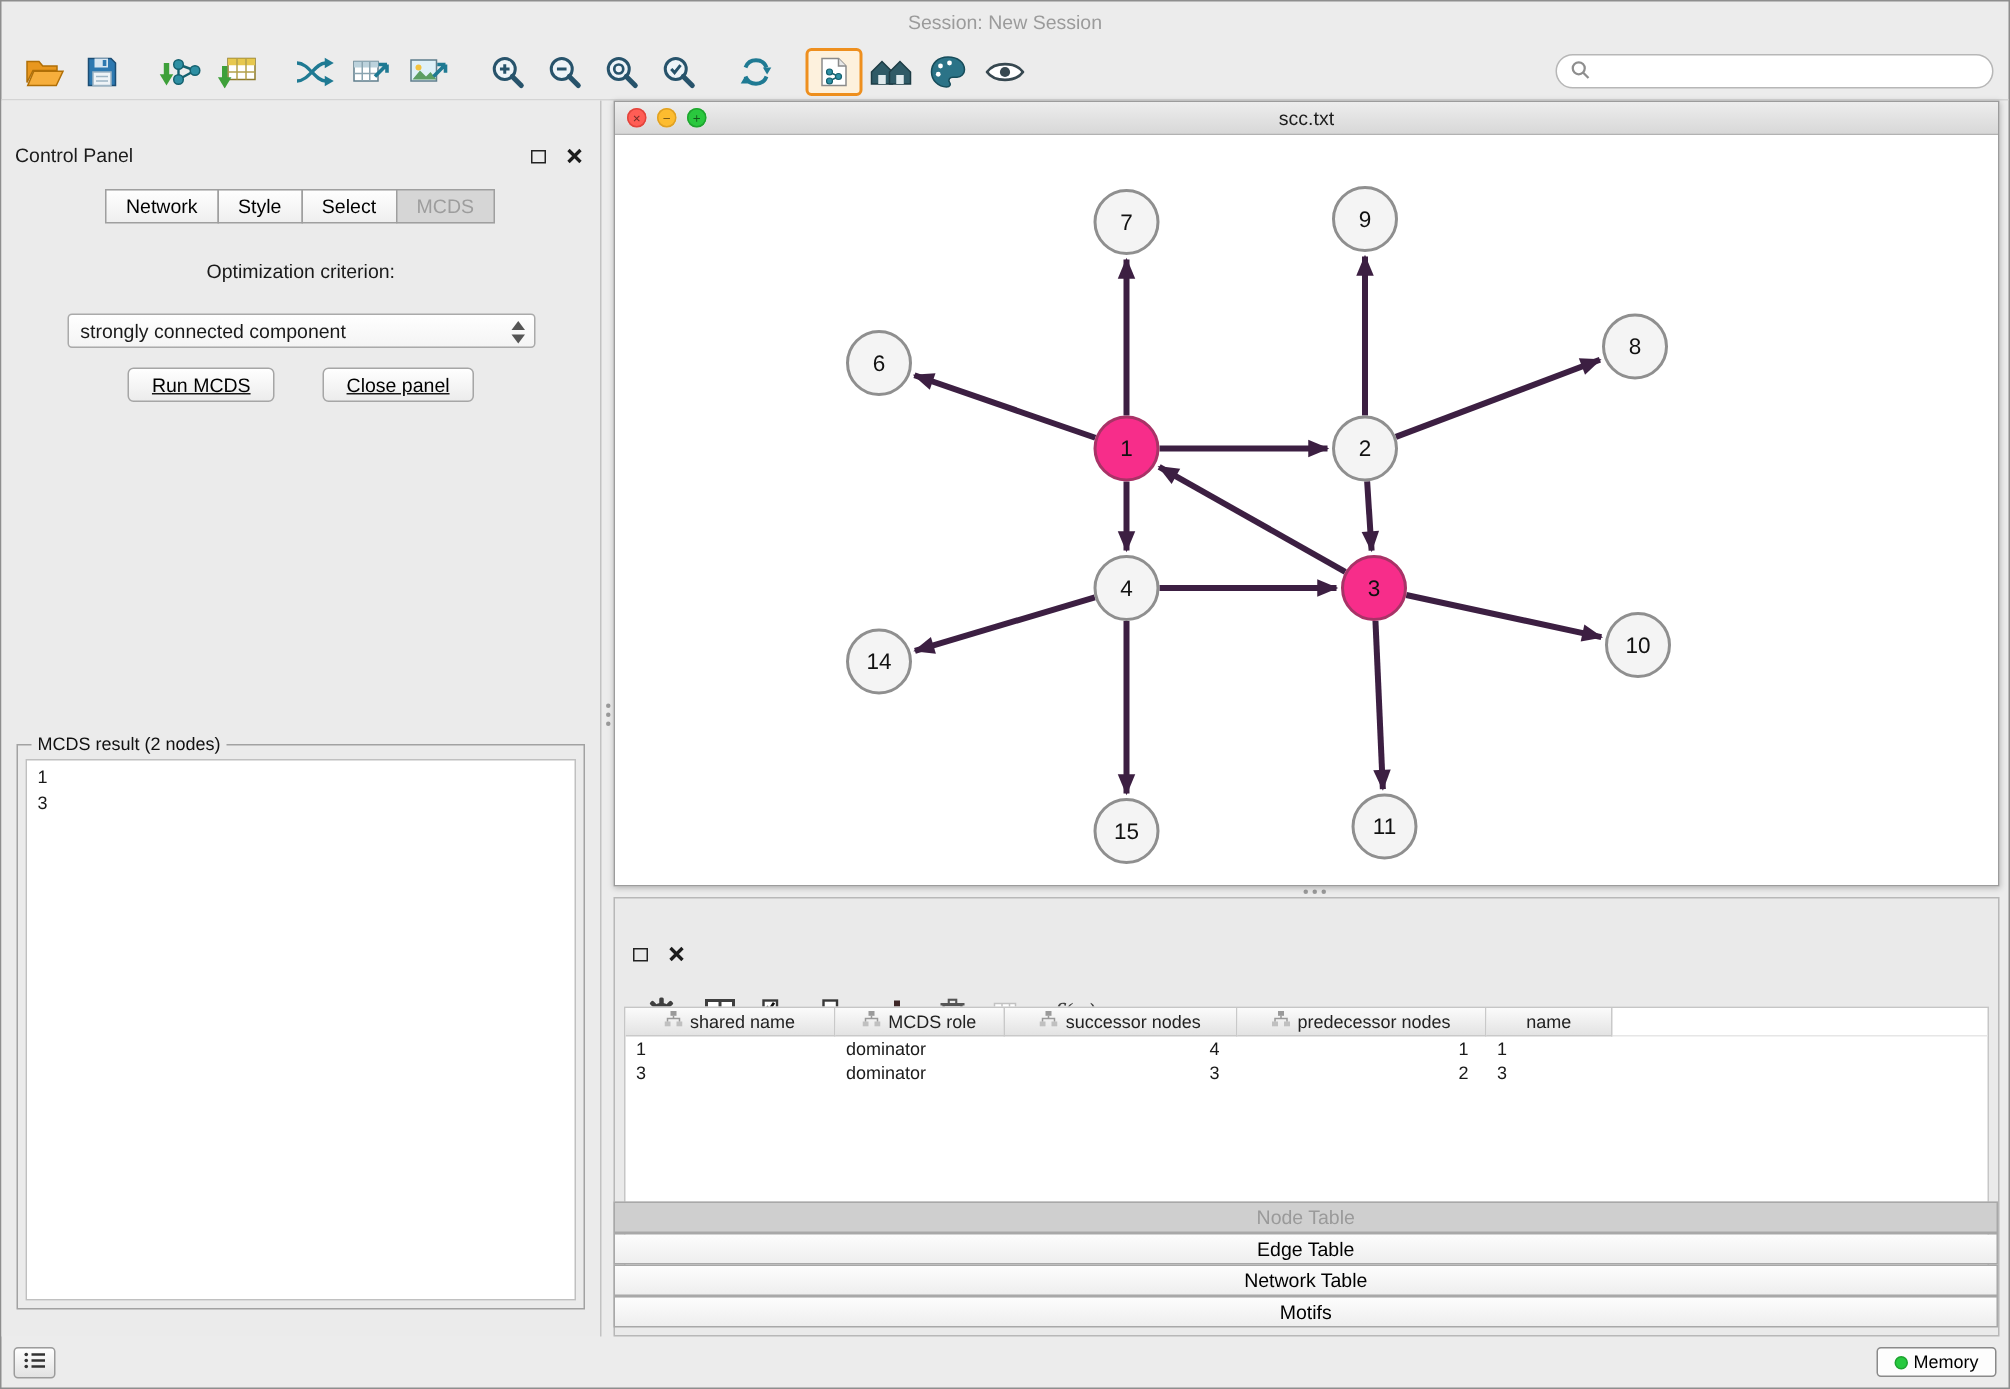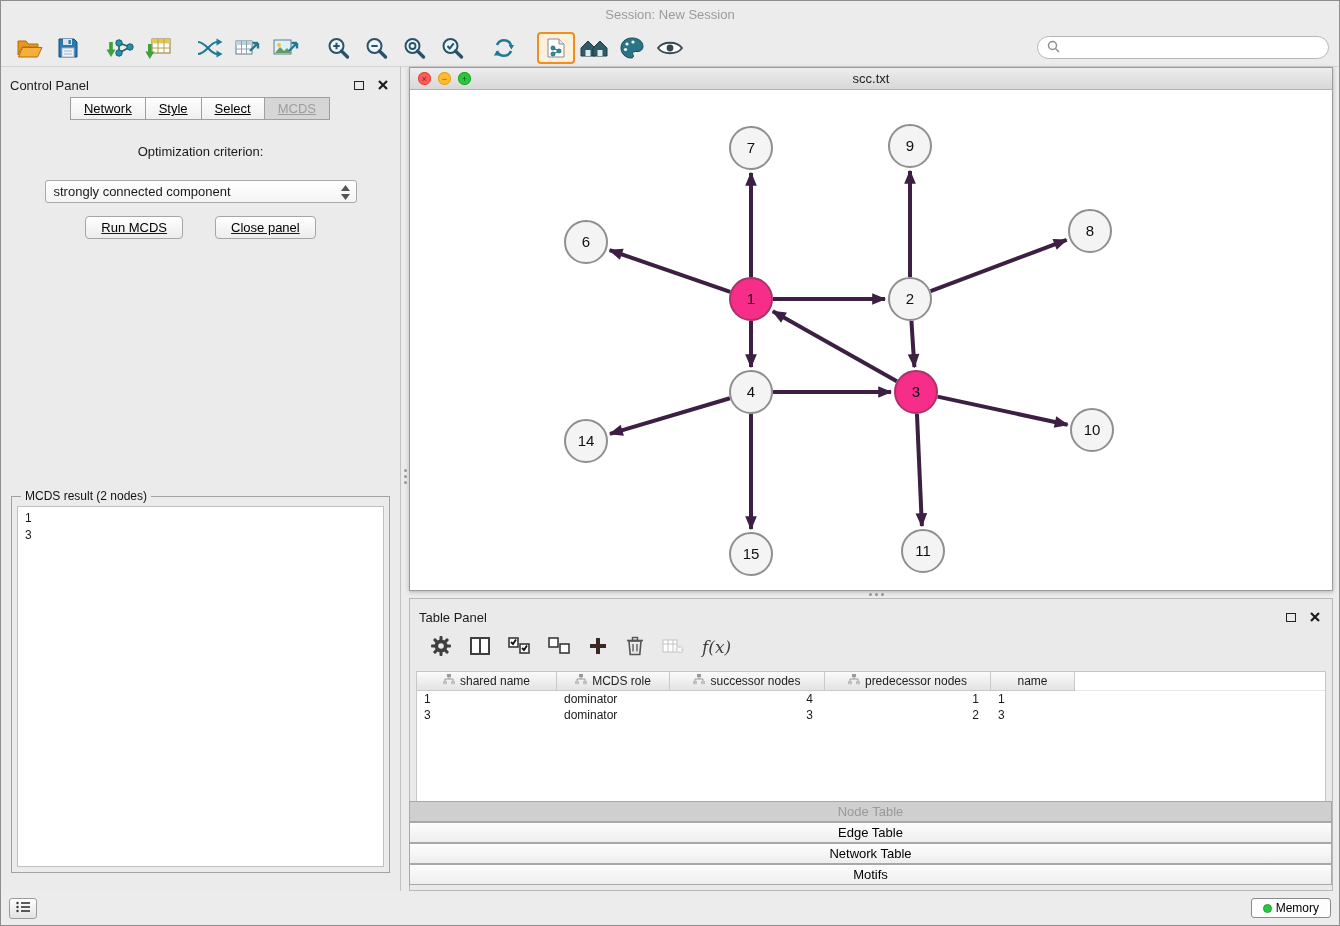--- a/index.html
+++ b/index.html
@@ -14,26 +14,26 @@
   .toolbar { position:absolute; top:28px; left:0; right:0; height:38px; display:flex; align-items:center; padding:0 10px; border-bottom:1px solid #d4d4d4; }
   .tbtn { background:none; border:none; width:38px; height:32px; display:flex; align-items:center; justify-content:center; cursor:default; }
   .tbtn svg { display:block; }
   .tspacer { width:14px; }
   .hl { border:2px solid #ee8f1e; border-radius:4px; background:#fdf1dd; padding:2px 4px; display:flex; align-items:center; }
   .search { margin-left:auto; width:292px; height:23px; border:1px solid #b7b7b7; border-radius:12px; background:#fff; display:flex; align-items:center; padding:0 9px; gap:6px; }
   .search input { border:none; outline:none; flex:1; font-size:12px; font-family:inherit; background:transparent; }
 
   
   .control-panel { position:absolute; left:0; top:66px; width:400px; bottom:34px; background:#ebebeb; border-right:1px solid #c2c2c2; }
-  .panel-header { height:26px; display:flex; align-items:flex-end; padding:0 9px; gap:8px; }
+  .panel-header { height:26px; display:flex; align-items:flex-start; padding:0 9px; gap:8px;margin-top:29px; }
   .panel-title { flex:1; font-size:13px; color:#1c1c1c; }
   .ph-btn { background:none; border:none; display:flex; align-items:center; justify-content:center; width:16px; height:16px; cursor:default; }
   .float-ic { width:10px; height:9px; border:1.6px solid #222; display:block; }
   .cp-tabs { display:flex; justify-content:center; margin-top:4px; }
-  .tab { border:1px solid #9f9f9f; background:linear-gradient(#fefefe,#efefef); padding:3px 13px; font-size:13px; margin-left:-1px; cursor:default; font-family:inherit;text-decoration:underline; }
+  .tab { border:1px solid #9f9f9f; background:linear-gradient(#fefefe,#efefef); padding:3px 13px; font-size:13px; margin-left:-1px; cursor:default; font-family:inherit; }
   .tab.active { background:#d6d6d6; color:#9d9d9d; }
   .opt-label { text-align:center; margin-top:24px; font-size:13px; }
   .select { margin:21px auto 0; width:312px; height:23px; border:1px solid #aaa; border-radius:3px; background:linear-gradient(#ffffff,#f4f4f4); display:flex; align-items:center; padding:0 8px; font-size:13px; position:relative; }
   .select .stepper { position:absolute; right:5px; top:3px; }
   .cp-buttons { display:flex; justify-content:center; gap:32px; margin-top:13px;text-decoration:underline; }
   .btn { border:1px solid #a6a6a6; background:linear-gradient(#ffffff,#ececec); border-radius:4px; padding:3px 15px; font-size:13px; font-family:inherit; cursor:default; }
   .groupbox { position:absolute; left:10px; right:10px; top:429px; bottom:18px; border:1px solid #a2a2a2; }
   .groupbox legend { position:absolute; top:-8px; left:9px; background:#ebebeb; padding:0 4px; font-size:12px; color:#111; }
   .result-area { position:absolute; left:5px; right:5px; top:9px; bottom:5px; background:#fff; border:1px solid #c0c0c0; padding:3px 7px; font-size:12px; line-height:17px; }
 
@@ -397,21 +397,20 @@
           <g>
             <circle cx="513" cy="460" r="21" fill="#f4f4f4" stroke="#8f8f8f" stroke-width="2"></circle>
             <text x="513" y="465" text-anchor="middle" font-size="15" fill="#111">11</text>
           </g>
         </svg>
     </div>
   </div>
 
   <div class="table-panel">
     <div class="panel-header">
-      <span class="panel-title">Table Panel</span>
       <button class="ph-btn">
           <span class="float-ic"></span>
         </button>
       <button class="ph-btn">
           <span><svg width="10" height="10" viewBox="0 0 10 10">
               <path d="M1 1 L9 9 M9 1 L1 9" stroke="#1c1c1c" stroke-width="2.2"></path>
             </svg></span>
         </button>
     </div>
     <div class="tp-toolbar">

